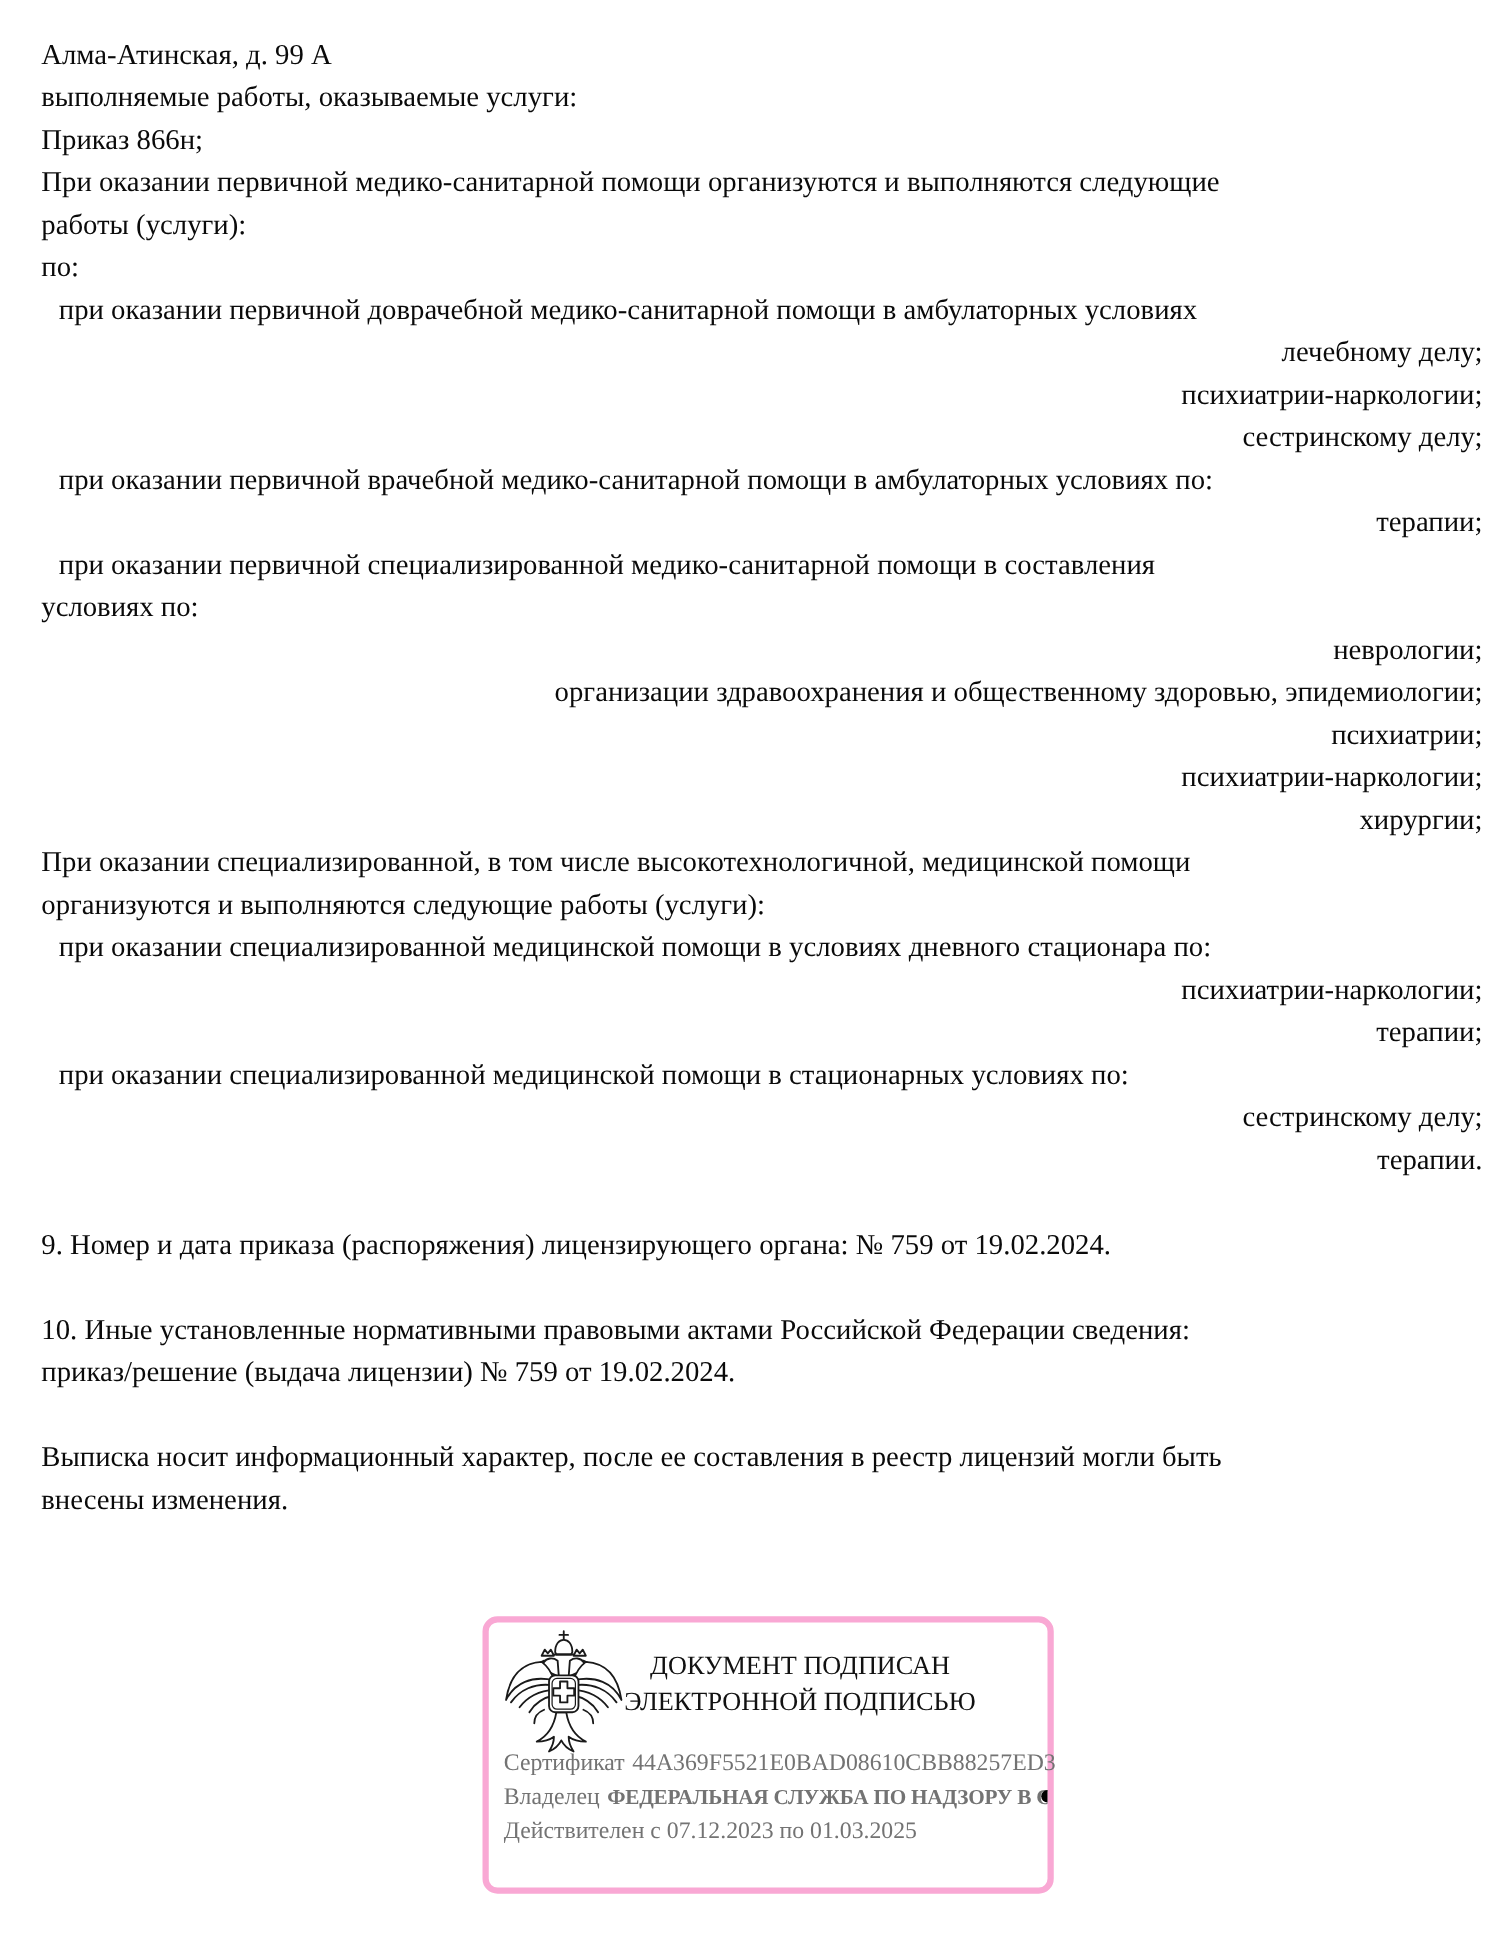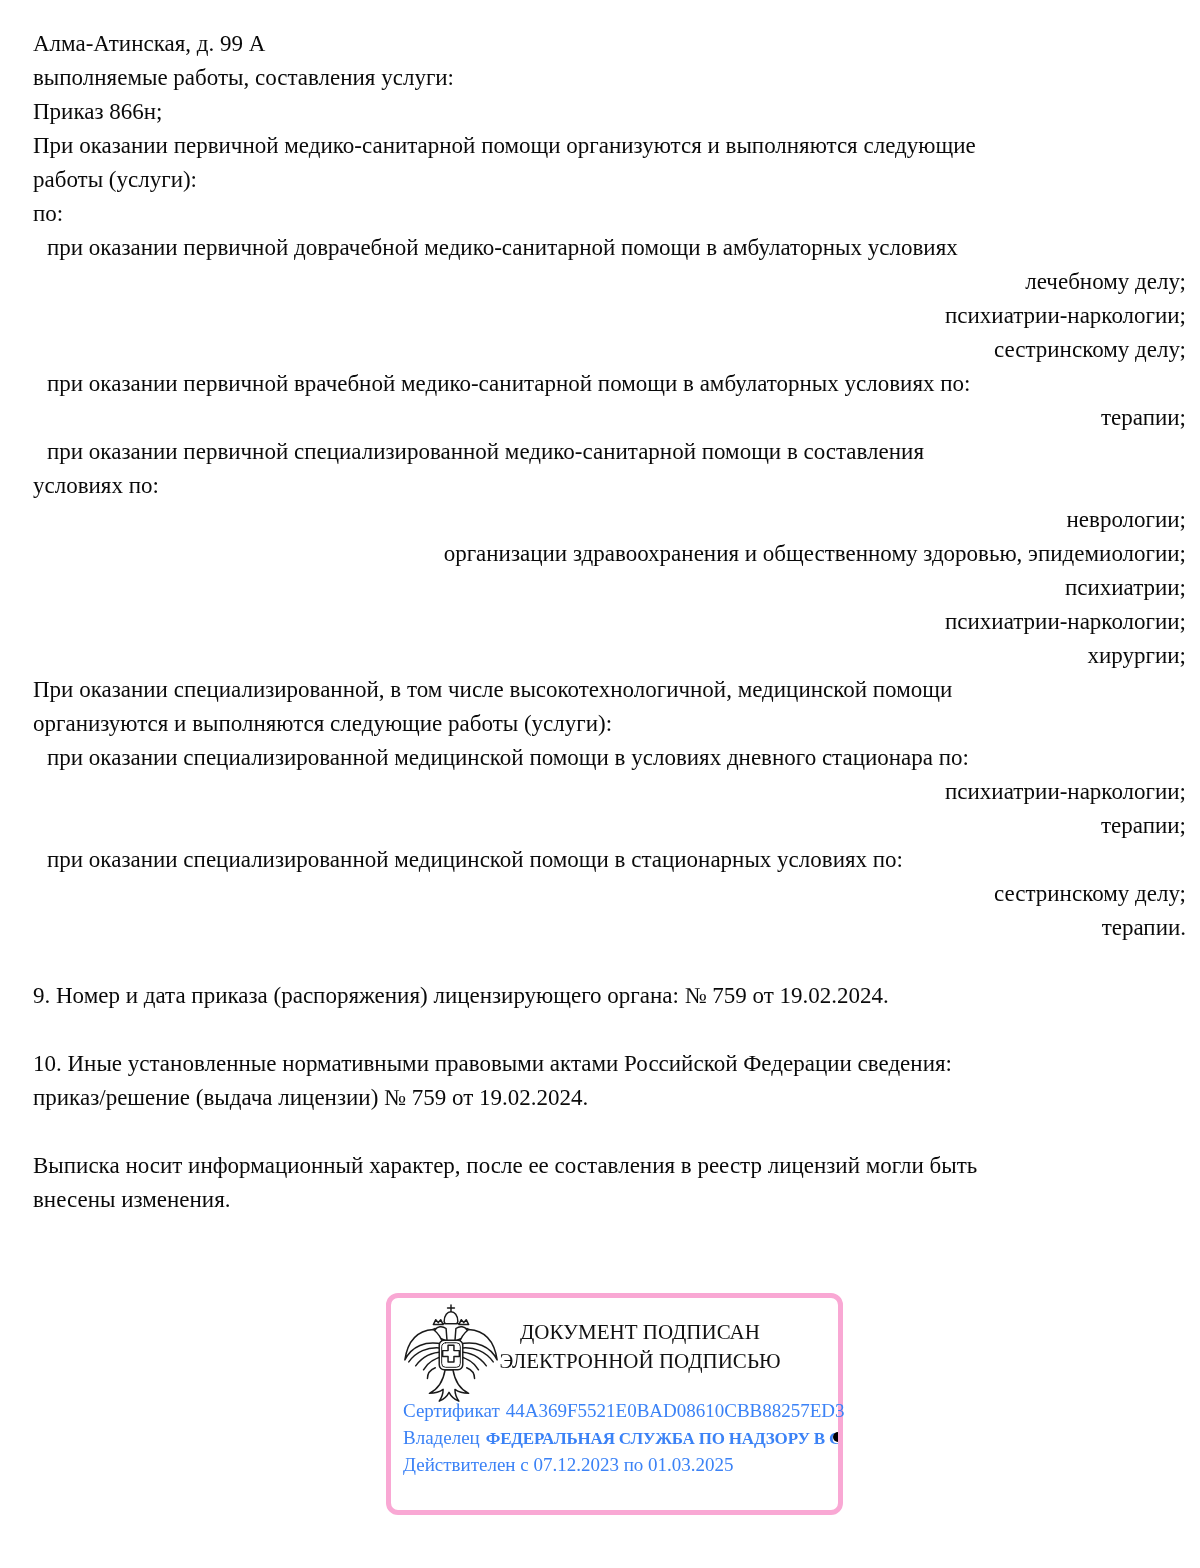--- a/index.html
+++ b/index.html
@@ -41,21 +41,21 @@
     position:absolute;
     left:104px;top:20px;width:290px;
     text-align:center;
     font-size:21px;line-height:29px;
     color:#111;
   }
   .stamp-info{
     position:absolute;
     left:12px;right:0;top:99px;
     font-size:19px;line-height:27px;
-    color:#3b82f6;
+    color:#737373;
   }
   .sline{white-space:nowrap;height:27px;}
   .sline .gap{display:inline-block;width:6px;}
   .owner{position:relative;overflow:hidden;}
   .owner-val{
     font-weight:bold;
     font-size:17px;
     letter-spacing:-0.2px;
   }
   
@@ -66,21 +66,21 @@
     width:10px;height:10px;
     border-radius:50%;
     background:#000;
   }
 </style>
 </head>
 <body>
 
 <div class="doc">
     <div class="line ind0">Алма-Атинская, д. 99 А</div>
-    <div class="line ind0">выполняемые работы, составления услуги:</div>
+    <div class="line ind0">выполняемые работы, оказываемые услуги:</div>
     <div class="line ind0">Приказ 866н;</div>
     <div class="line ind0">При оказании первичной медико-санитарной помощи организуются и выполняются следующие</div>
     <div class="line ind0">работы (услуги):</div>
     <div class="line ind0">по:</div>
     <div class="line ind1">при оказании первичной доврачебной медико-санитарной помощи в амбулаторных условиях</div>
     <div class="line ind2">лечебному делу;</div>
     <div class="line ind2">психиатрии-наркологии;</div>
     <div class="line ind2">сестринскому делу;</div>
     <div class="line ind1">при оказании первичной врачебной медико-санитарной помощи в амбулаторных условиях по:</div>
     <div class="line ind2">терапии;</div>

